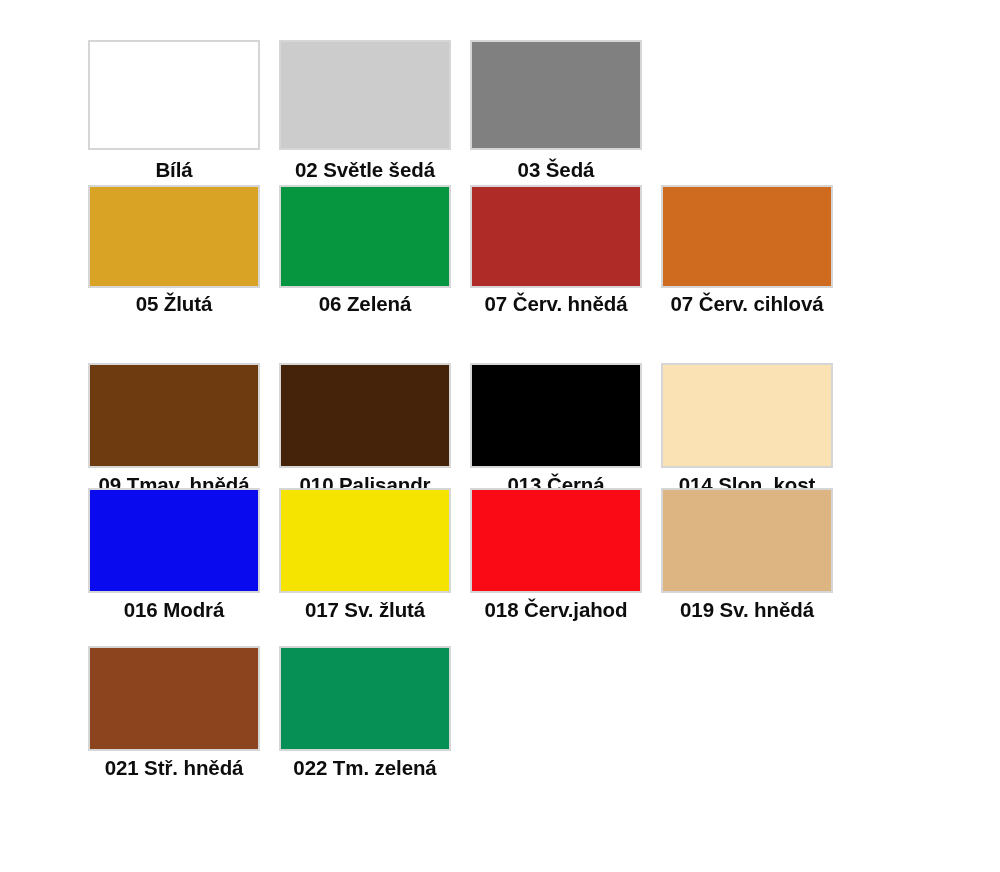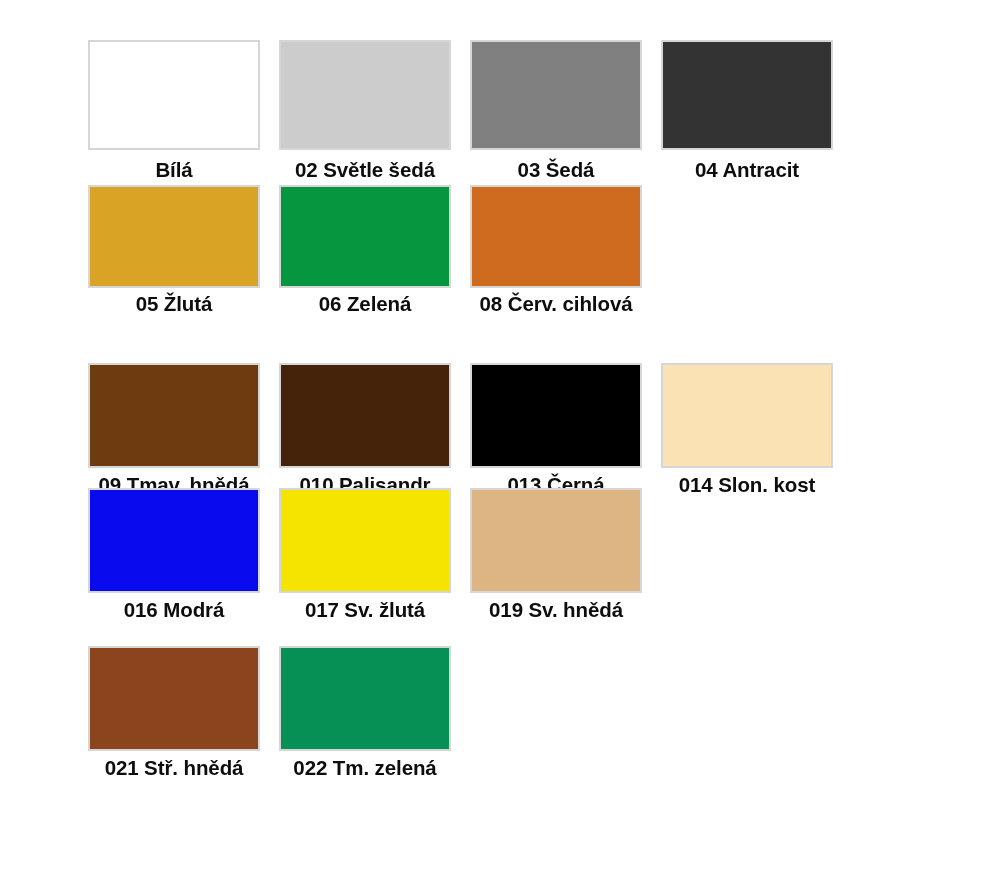--- a/index.html
+++ b/index.html
@@ -85,37 +85,37 @@
         <div class="swatch-label">Bílá</div>
       </div>
       <div class="swatch-cell">
         <div class="swatch-chip" style="background: rgb(204, 204, 204);"></div>
         <div class="swatch-label">02 Světle šedá</div>
       </div>
       <div class="swatch-cell">
         <div class="swatch-chip" style="background: rgb(128, 128, 128);"></div>
         <div class="swatch-label">03 Šedá</div>
       </div>
-      <div class="swatch-cell">
-        <div class="swatch-chip" style="background: rgb(51, 51, 51);"></div>
-        <div class="swatch-label">04 Antracit</div>
-      </div>
     </div>
     <div class="swatch-row" id="row-2">
       <div class="swatch-cell">
         <div class="swatch-chip" style="background: rgb(217, 163, 38);"></div>
         <div class="swatch-label">05 Žlutá</div>
       </div>
       <div class="swatch-cell">
         <div class="swatch-chip" style="background: rgb(6, 150, 64);"></div>
         <div class="swatch-label">06 Zelená</div>
       </div>
       <div class="swatch-cell">
+        <div class="swatch-chip" style="background: rgb(174, 43, 39);"></div>
+        <div class="swatch-label">07 Červ. hnědá</div>
+      </div>
+      <div class="swatch-cell">
         <div class="swatch-chip" style="background: rgb(207, 107, 30);"></div>
-        <div class="swatch-label">08 Červ. cihlová</div>
+        <div class="swatch-label">07 Červ. cihlová</div>
       </div>
     </div>
     <div class="swatch-row" id="row-3">
       <div class="swatch-cell">
         <div class="swatch-chip" style="background: rgb(110, 59, 17);"></div>
         <div class="swatch-label">09 Tmav. hnědá</div>
       </div>
       <div class="swatch-cell">
         <div class="swatch-chip" style="background: rgb(69, 35, 11);"></div>
         <div class="swatch-label">010 Palisandr</div>
@@ -132,20 +132,24 @@
     <div class="swatch-row" id="row-4">
       <div class="swatch-cell">
         <div class="swatch-chip" style="background: rgb(10, 10, 238);"></div>
         <div class="swatch-label">016 Modrá</div>
       </div>
       <div class="swatch-cell">
         <div class="swatch-chip" style="background: rgb(245, 228, 0);"></div>
         <div class="swatch-label">017 Sv. žlutá</div>
       </div>
       <div class="swatch-cell">
+        <div class="swatch-chip" style="background: rgb(250, 10, 20);"></div>
+        <div class="swatch-label">018 Červ.jahod</div>
+      </div>
+      <div class="swatch-cell">
         <div class="swatch-chip" style="background: rgb(220, 181, 130);"></div>
         <div class="swatch-label">019 Sv. hnědá</div>
       </div>
     </div>
     <div class="swatch-row" id="row-5">
       <div class="swatch-cell">
         <div class="swatch-chip" style="background: rgb(140, 68, 30);"></div>
         <div class="swatch-label">021 Stř. hnědá</div>
       </div>
       <div class="swatch-cell">

